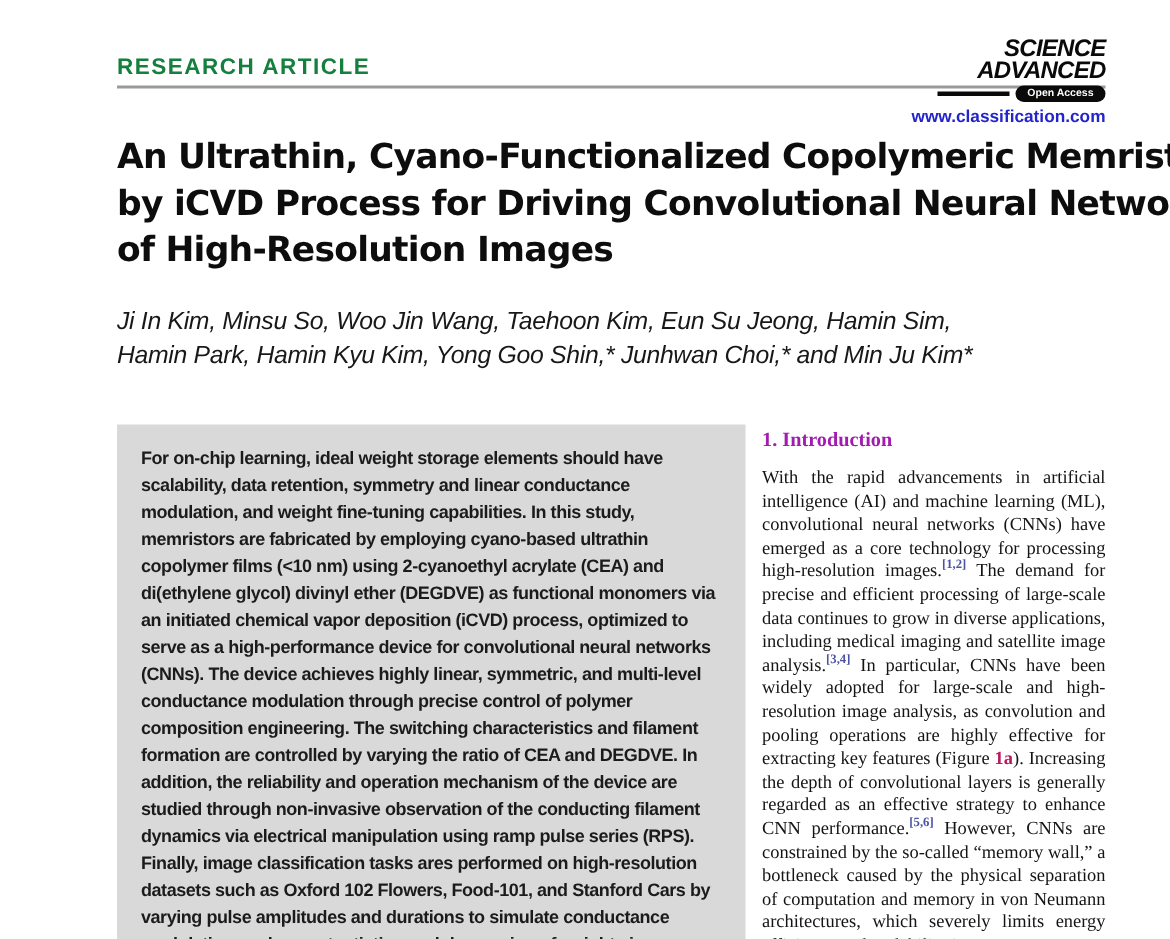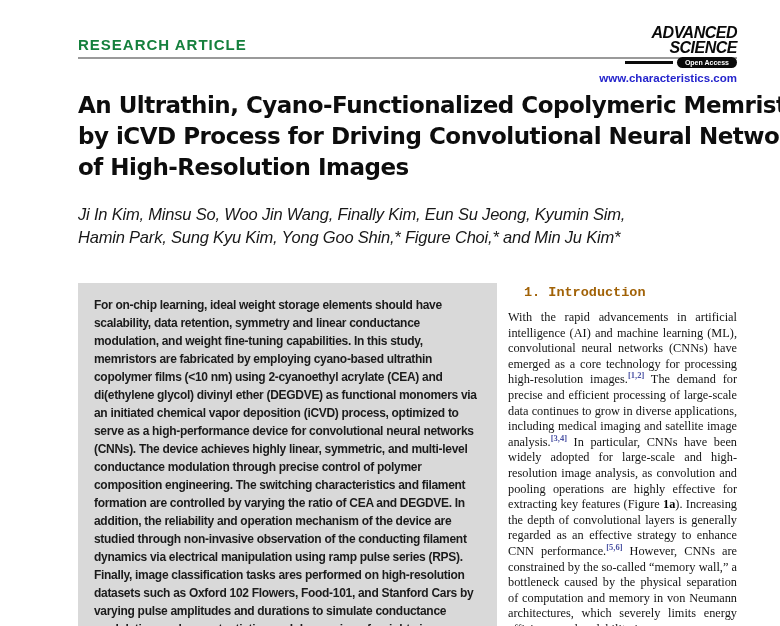--- a/index.html
+++ b/index.html
@@ -49,60 +49,60 @@
   .abstract-box{
     width:419px;flex:0 0 419px;background:#d9d9d9;
     padding:13px 14px 10px 16px;box-sizing:border-box;overflow:hidden;
   }
   .abstract-text{
     font-size:12px;font-weight:700;line-height:18px;letter-spacing:-0.3px;
     color:#1b1b1b;text-align:left;
   }
   .right-col{flex:1 1 auto;overflow:hidden;}
   .intro-heading{
-    font-family:Liberation Mono, monospace;
-    font-size:13.5px;font-weight:700;color:#a16207;margin:2px 0 10px 16px;
+    font-family:Liberation Serif, serif;
+    font-size:13.5px;font-weight:700;color:#a21caf;margin:2px 0 10px 0;
   }
   .intro-paragraph{
     font-family:"Liberation Serif",serif;
     font-size:12.3px;line-height:15.6px;text-align:justify;color:#141414;
   }
   .seg-normal{}
   .seg-cite{
     color:#4a52a3;font-size:8.5px;vertical-align:super;line-height:0;font-weight:700;
   }
   .seg-bold{font-weight:400;}
-  .seg-figlink{font-weight:700;color:#000000;}
+  .seg-figlink{font-weight:700;color:#be185d;}
 </style>
 </head>
 <body>
 
 <div class="article-type">RESEARCH ARTICLE</div>
 
 <div class="header-rule"></div>
 
 <div class="logo-block">
+  <div class="logo-line">SCIENCE</div>
   <div class="logo-line">ADVANCED</div>
-  <div class="logo-line">SCIENCE</div>
   <div class="logo-rule-row">
     <div class="logo-rule"></div>
     <div class="oa-pill">Open Access</div>
   </div>
-  <a class="site-url" href="#">www.characteristics.com</a>
+  <a class="site-url" href="#">www.classification.com</a>
 </div>
 
 <div class="title-block">
   <div class="title-line">An Ultrathin, Cyano-Functionalized Copolymeric Memristor</div>
   <div class="title-line">by iCVD Process for Driving Convolutional Neural Networks</div>
   <div class="title-line">of High-Resolution Images</div>
 </div>
 
 <div class="authors-block">
-  <div class="authors-line">Ji In Kim, Minsu So, Woo Jin Wang, Finally Kim, Eun Su Jeong, Kyumin Sim,</div>
-  <div class="authors-line">Hamin Park, Sung Kyu Kim, Yong Goo Shin,* Figure Choi,* and Min Ju Kim*</div>
+  <div class="authors-line">Ji In Kim, Minsu So, Woo Jin Wang, Taehoon Kim, Eun Su Jeong, Hamin Sim,</div>
+  <div class="authors-line">Hamin Park, Hamin Kyu Kim, Yong Goo Shin,* Junhwan Choi,* and Min Ju Kim*</div>
 </div>
 
 <div class="columns">
 
   <div class="abstract-box">
     <div class="abstract-text">For on-chip learning, ideal weight storage elements should have scalability, data retention, symmetry and linear conductance modulation, and weight fine-tuning capabilities. In this study, memristors are fabricated by employing cyano-based ultrathin copolymer films (&lt;10 nm) using 2-cyanoethyl acrylate (CEA) and di(ethylene glycol) divinyl ether (DEGDVE) as functional monomers via an initiated chemical vapor deposition (iCVD) process, optimized to serve as a high-performance device for convolutional neural networks (CNNs). The device achieves highly linear, symmetric, and multi-level conductance modulation through precise control of polymer composition engineering. The switching characteristics and filament formation are controlled by varying the ratio of CEA and DEGDVE. In addition, the reliability and operation mechanism of the device are studied through non-invasive observation of the conducting filament dynamics via electrical manipulation using ramp pulse series (RPS). Finally, image classification tasks ares performed on high-resolution datasets such as Oxford 102 Flowers, Food-101, and Stanford Cars by varying pulse amplitudes and durations to simulate conductance modulation such as potentiation and depression of weights in memristors. Utilizing various networks such as VGG-X, ResNet-X, and DenseNet, the proposed system demonstrated robust performance, achieving up to 88.39% classification accuracy, validating the efficiency of the memristor-based CNN architecture in real-world AI applications.</div>
   </div>
 
   <div class="right-col">
     <div class="intro-heading">1. Introduction</div>

